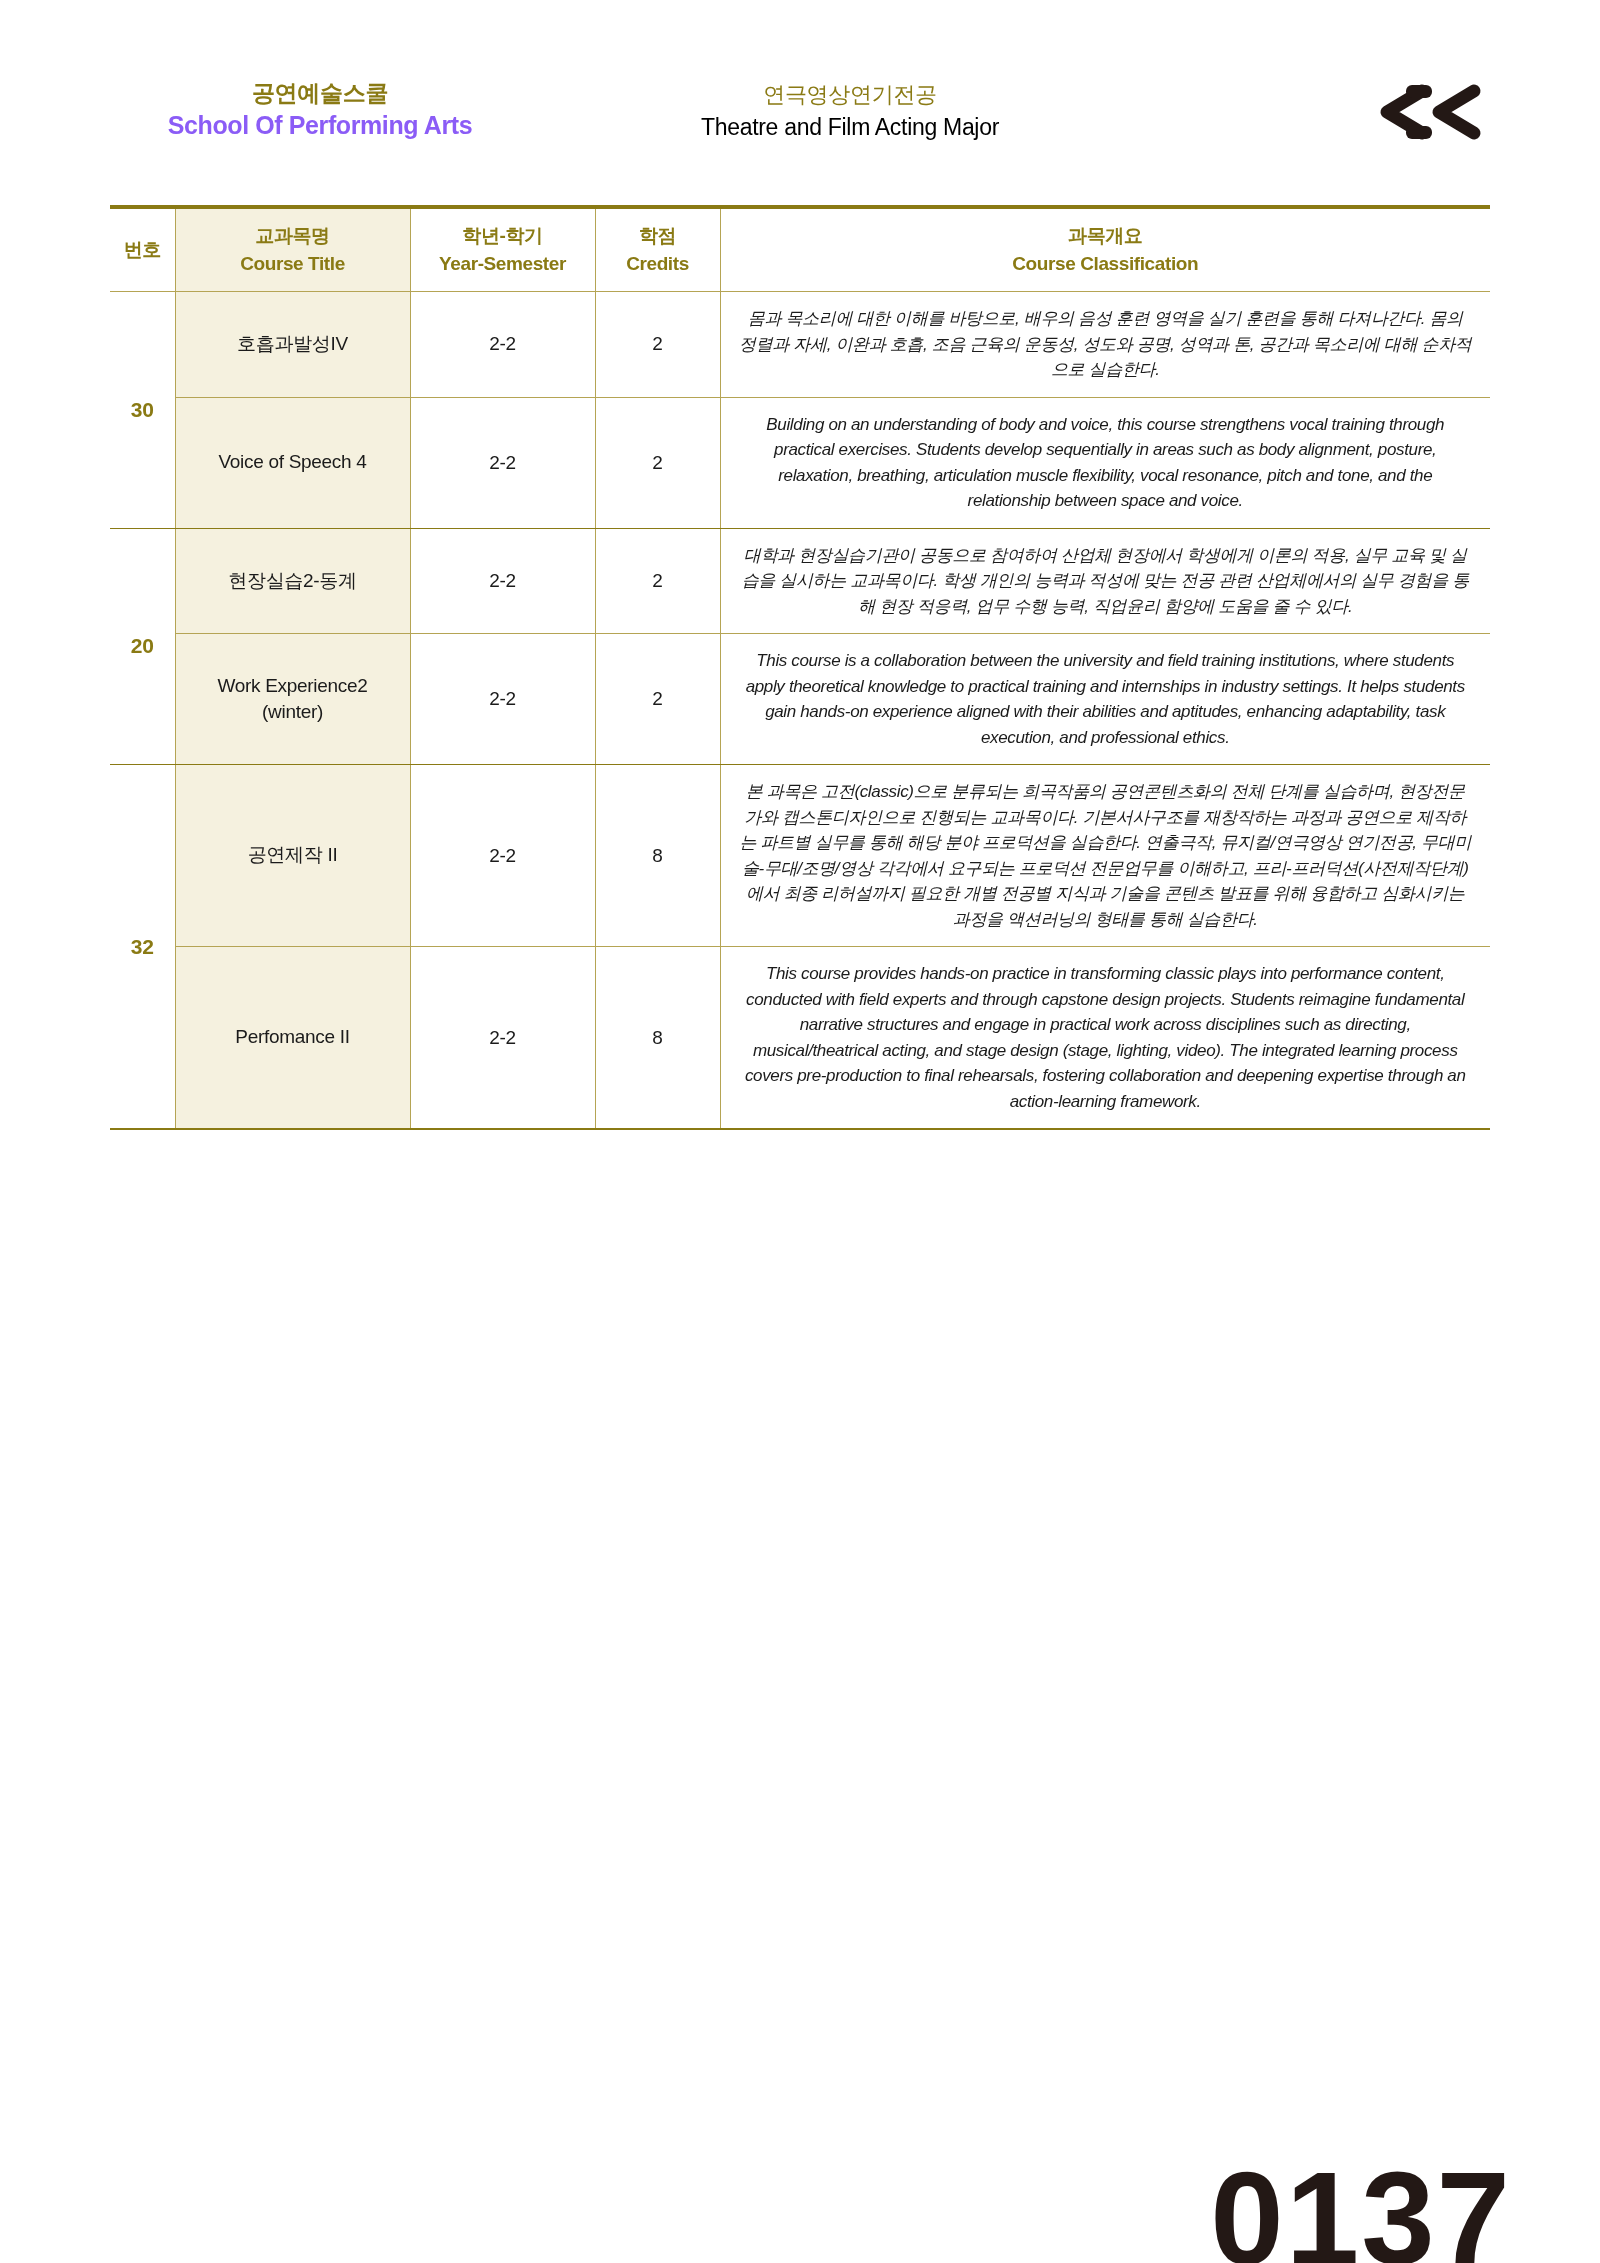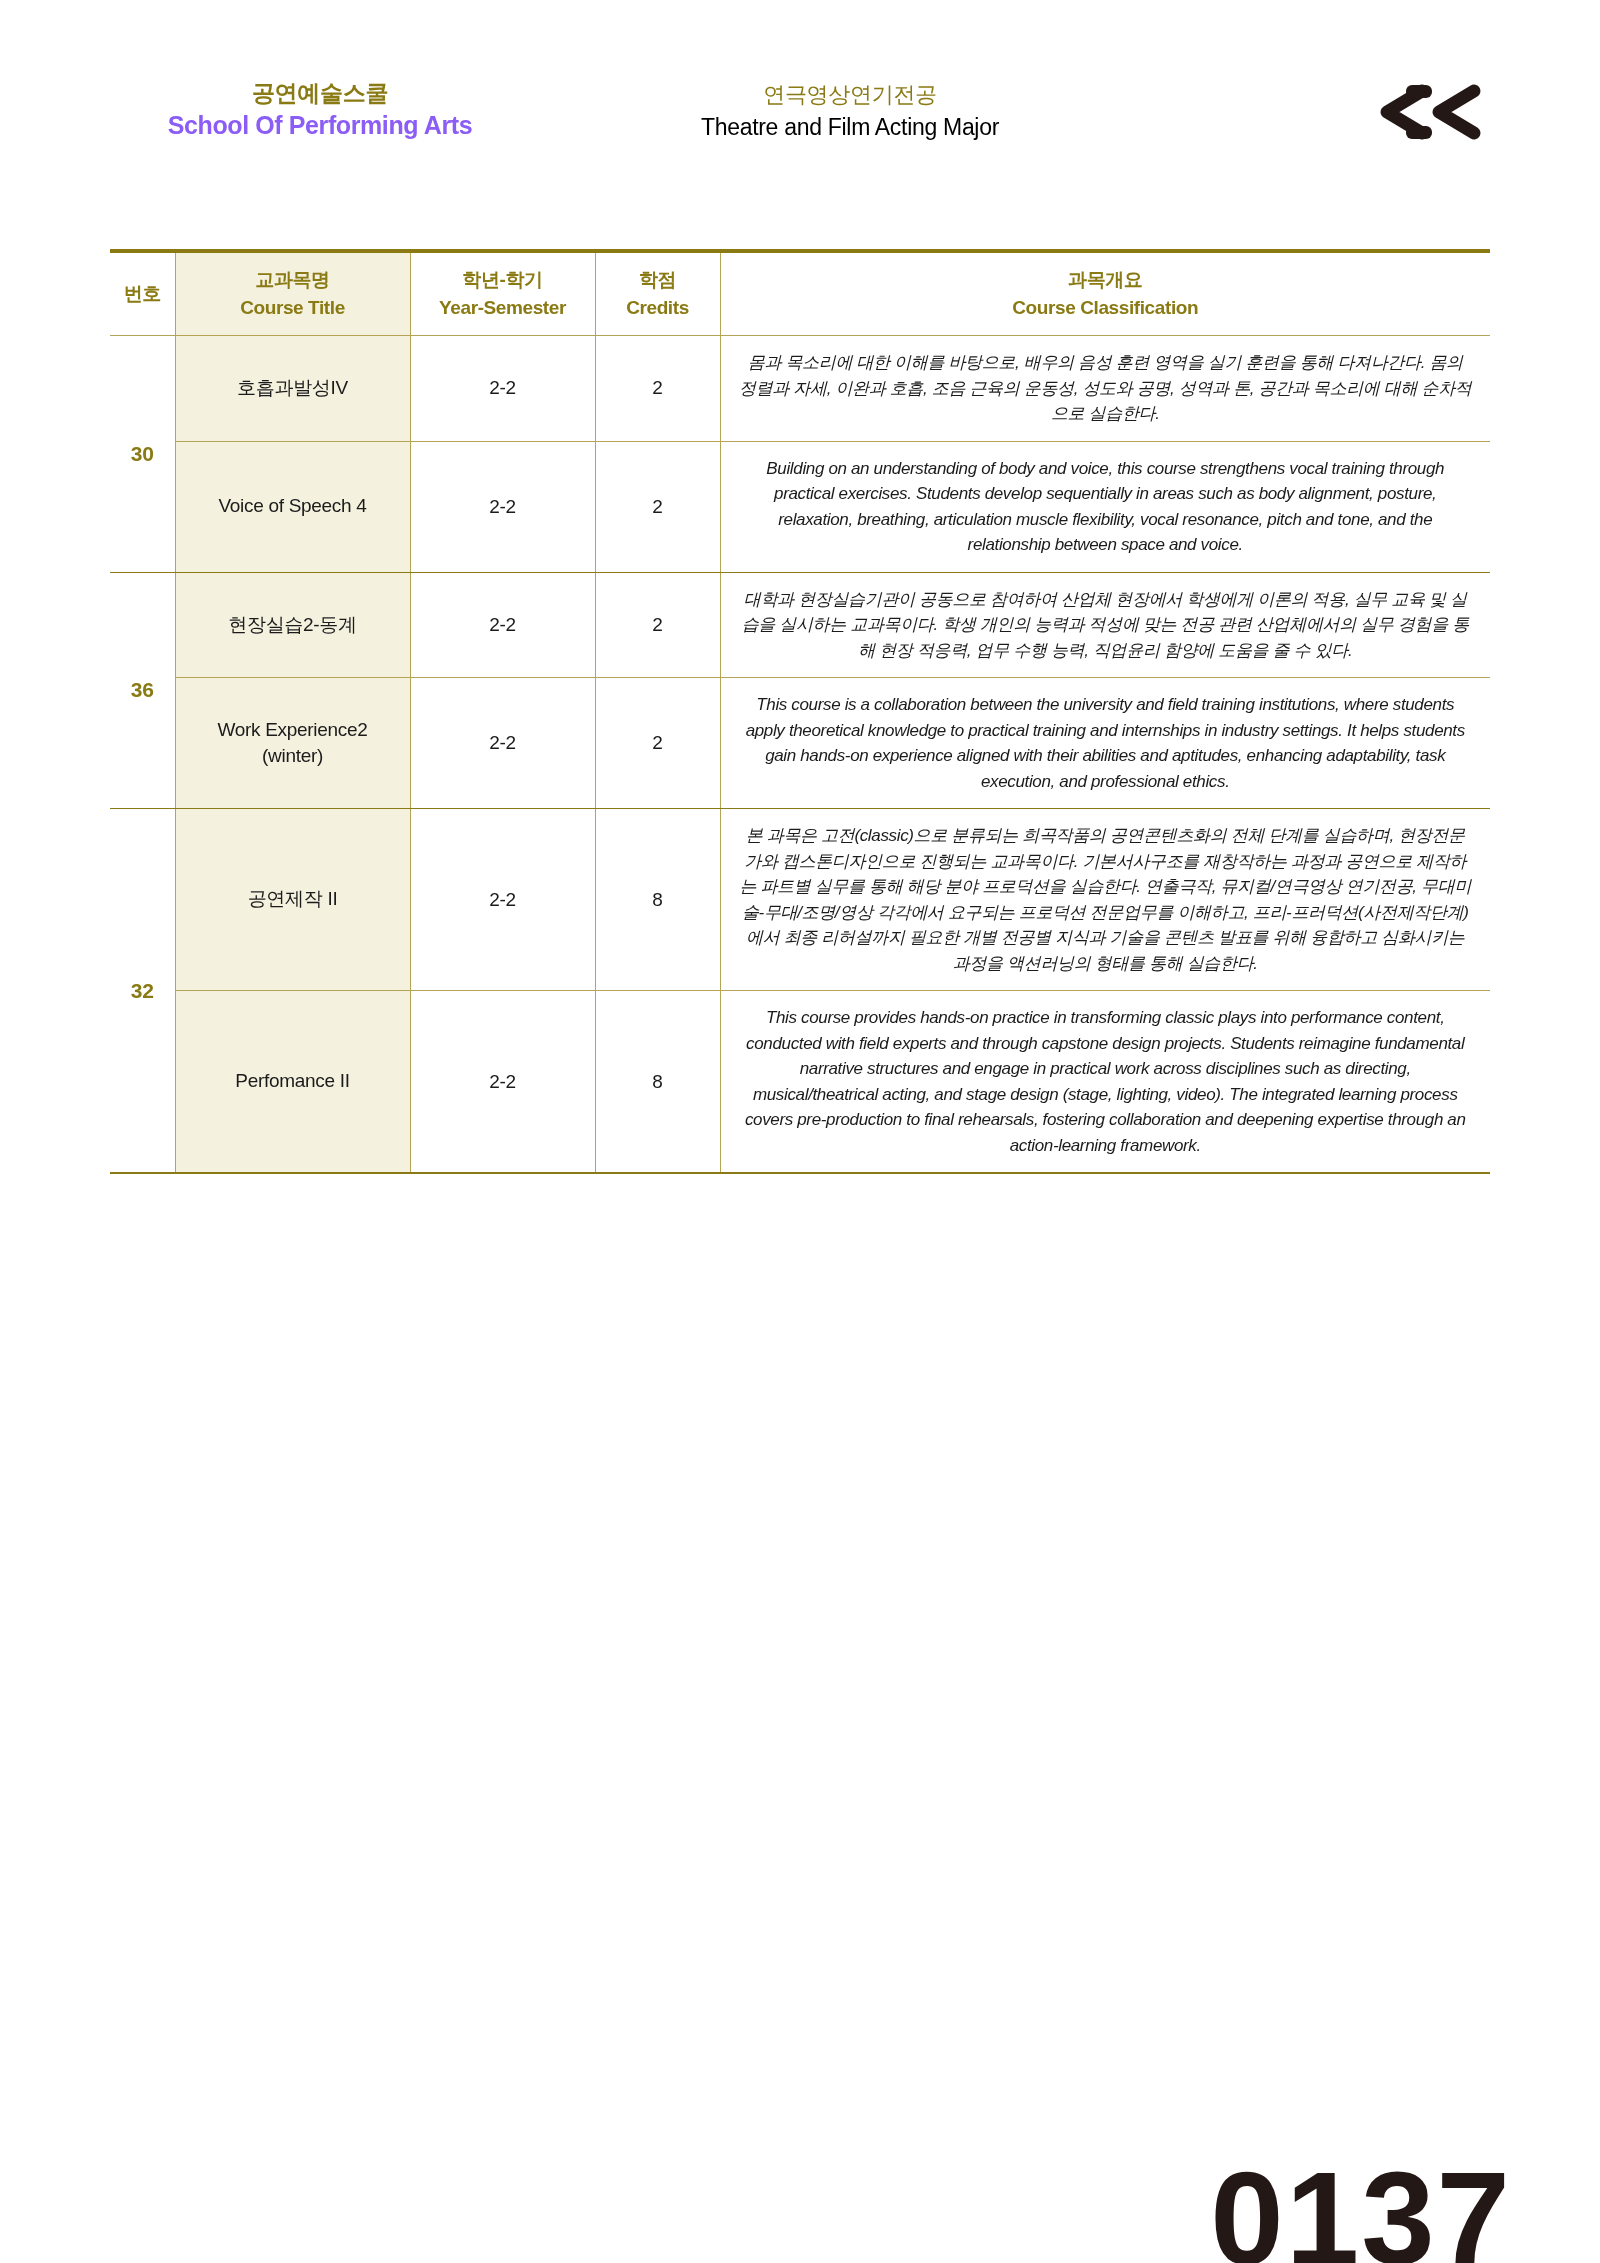--- a/index.html
+++ b/index.html
@@ -79,21 +79,20 @@
   .table-wrap {
     position: absolute;
     left: 110px;
     top: 205px;
     width: 1380px;
   }
   table.courses {
     border-collapse: collapse;
     width: 1380px;
     table-layout: fixed;
-    margin-top: 44px;
   }
   table.courses col.c-no     { width: 65px; }
   table.courses col.c-title  { width: 235px; }
   table.courses col.c-ys     { width: 185px; }
   table.courses col.c-cr     { width: 125px; }
   table.courses col.c-desc   { width: 770px; }
 
   table.courses thead th {
     border-top: 4px solid #8a7a14;
     border-bottom: 1px solid #b5a454;
@@ -234,21 +233,21 @@
             <td class="cell-credits">2</td>
             <td class="cell-desc">몸과 목소리에 대한 이해를 바탕으로, 배우의 음성 훈련 영역을 실기 훈련을 통해 다져나간다. 몸의 정렬과 자세, 이완과 호흡, 조음 근육의 운동성, 성도와 공명, 성역과 톤, 공간과 목소리에 대해 순차적으로 실습한다.</td>
           </tr>
           <tr class="group-end">
             <td class="cell-title">Voice of Speech 4</td>
             <td class="cell-ys">2-2</td>
             <td class="cell-credits">2</td>
             <td class="cell-desc">Building on an understanding of body and voice, this course strengthens vocal training through practical exercises. Students develop sequentially in areas such as body alignment, posture, relaxation, breathing, articulation muscle flexibility, vocal resonance, pitch and tone, and the relationship between space and voice.</td>
           </tr>
           <tr>
-            <td class="cell-no" rowspan="2" style="border-bottom: 1px solid rgb(138, 122, 20);">36</td>
+            <td class="cell-no" rowspan="2" style="border-bottom: 1px solid rgb(138, 122, 20);">20</td>
             <td class="cell-title">현장실습2-동계</td>
             <td class="cell-ys">2-2</td>
             <td class="cell-credits">2</td>
             <td class="cell-desc">대학과 현장실습기관이 공동으로 참여하여 산업체 현장에서 학생에게 이론의 적용, 실무 교육 및 실습을 실시하는 교과목이다. 학생 개인의 능력과 적성에 맞는 전공 관련 산업체에서의 실무 경험을 통해 현장 적응력, 업무 수행 능력, 직업윤리 함양에 도움을 줄 수 있다.</td>
           </tr>
           <tr class="group-end">
             <td class="cell-title">Work Experience2<br>(winter)</td>
             <td class="cell-ys">2-2</td>
             <td class="cell-credits">2</td>
             <td class="cell-desc">This course is a collaboration between the university and field training institutions, where students apply theoretical knowledge to practical training and internships in industry settings. It helps students gain hands-on experience aligned with their abilities and aptitudes, enhancing adaptability, task execution, and professional ethics.</td>

